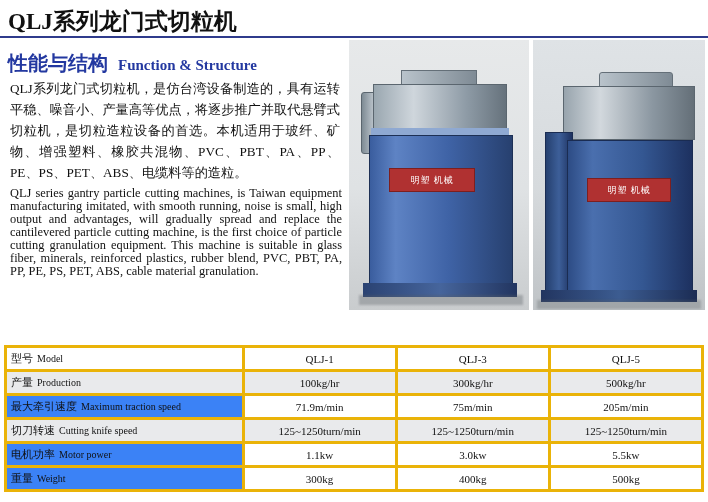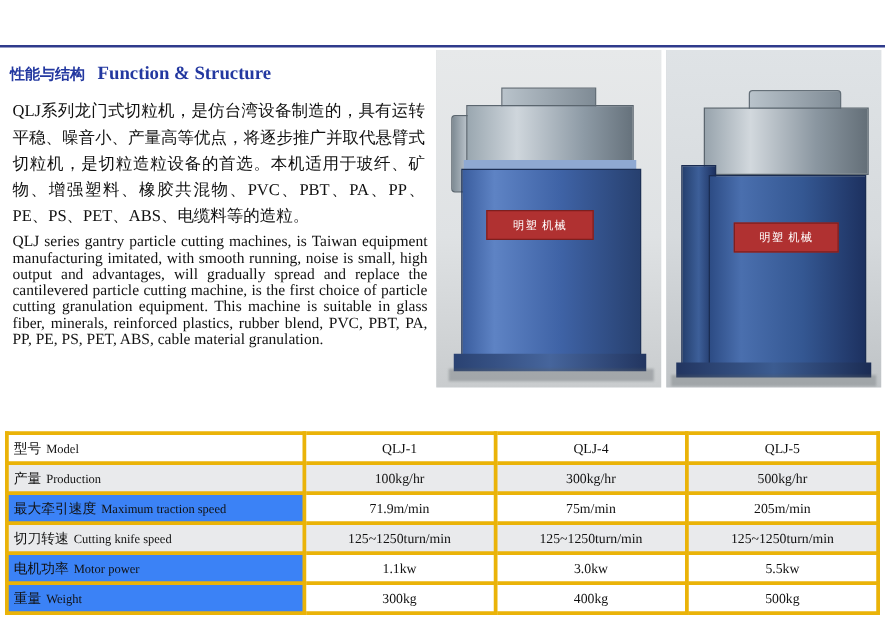--- a/index.html
+++ b/index.html
@@ -40,21 +40,21 @@
     background: #2f3b8c;
   }
   
   .section-head {
     position: absolute;
     font-weight: bold;
     white-space: nowrap;
   }
   .section-head .cn {
     color: #2338a0;
-    font-size: 12px;
+    font-size: 20px;
     font-family: Liberation Serif, serif;
   }
   .section-head .en {
     color: #2338a0;
     font-size: 15px;
     font-family: "Liberation Serif", serif;
     margin-left: 10px;
   }
   #func-head { left: 8px; top: 50px; }
   #param-head { left: 8px; top: 321px; }
@@ -223,20 +223,21 @@
   }
   .lbl-cn { font-size: 11px; }
   .lbl-en { font-size: 10px; margin-left: 4px; }
   .val-big { font-size: 13px; }
 </style>
 </head>
 <body>
 
 <div class="page">
 
+  <div class="main-title">QLJ系列龙门式切粒机</div>
   <div class="title-rule"></div>
 
   <div class="section-head" id="func-head">
     <span class="cn">性能与结构</span><span class="en">Function &amp; Structure</span>
   </div>
 
   <div class="cn-para">QLJ系列龙门式切粒机，是仿台湾设备制造的，具有运转平稳、噪音小、产量高等优点，将逐步推广并取代悬臂式切粒机，是切粒造粒设备的首选。本机适用于玻纤、矿物、增强塑料、橡胶共混物、PVC、PBT、PA、PP、PE、PS、PET、ABS、电缆料等的造粒。</div>
   <div class="en-para">QLJ series gantry particle cutting machines, is Taiwan equipment manufacturing imitated, with smooth running, noise is small, high output and advantages, will gradually spread and replace the cantilevered particle cutting machine, is the first choice of particle cutting granulation equipment. This machine is suitable in glass fiber, minerals, reinforced plastics, rubber blend, PVC, PBT, PA, PP, PE, PS, PET, ABS, cable material granulation.</div>
 
   <div class="photo" id="photo-left">
@@ -267,21 +268,21 @@
   </div>
 
 
   <table class="spec">
     <tbody>
       <tr class="head">
         <td class="label">
           <span class="lbl-cn">型号</span><span class="lbl-en">Model</span>
         </td>
         <td class="val val-big">QLJ-1</td>
-        <td class="val val-big">QLJ-4</td>
+        <td class="val val-big">QLJ-3</td>
         <td class="val val-big">QLJ-5</td>
       </tr>
       <tr class="alt">
         <td class="label">
           <span class="lbl-cn">产量</span><span class="lbl-en">Production</span>
         </td>
         <td class="val">100kg/hr</td>
         <td class="val">300kg/hr</td>
         <td class="val">500kg/hr</td>
       </tr>

